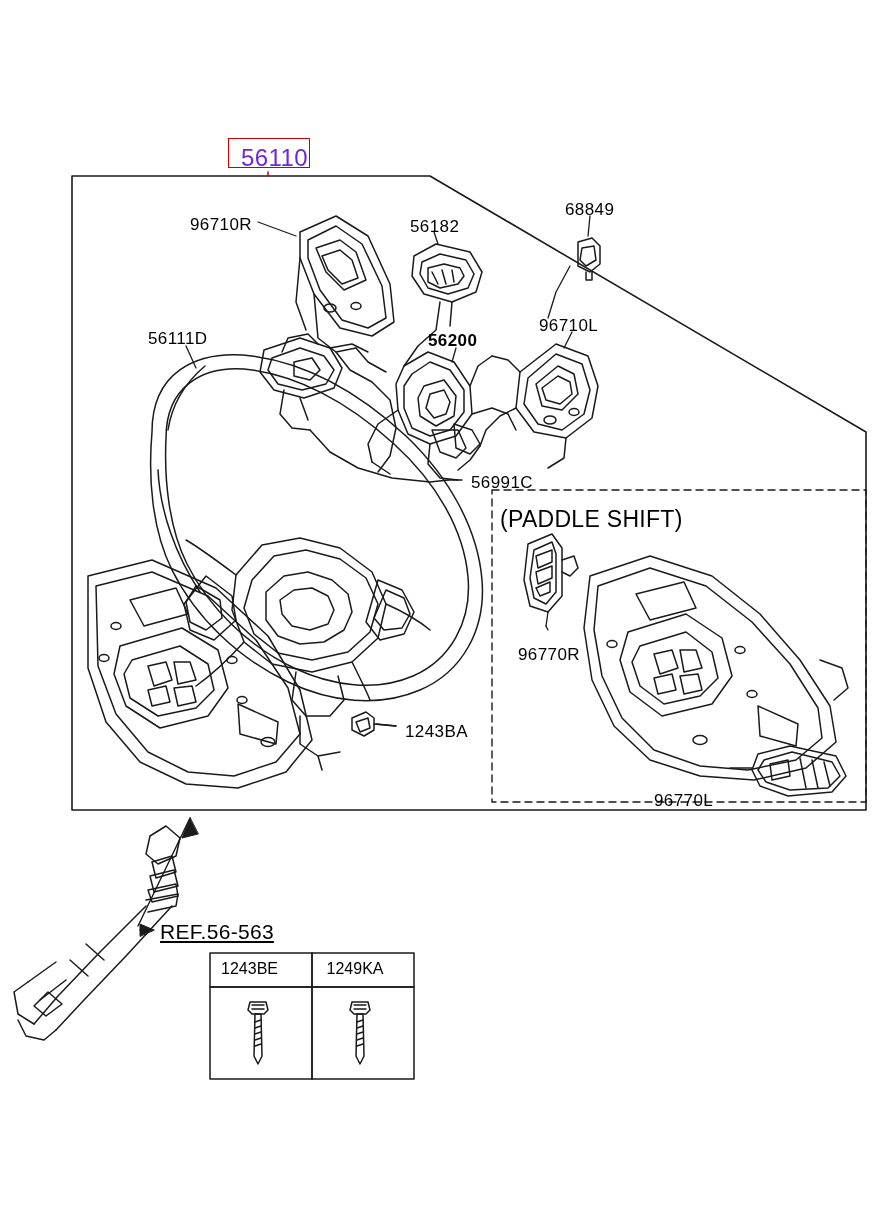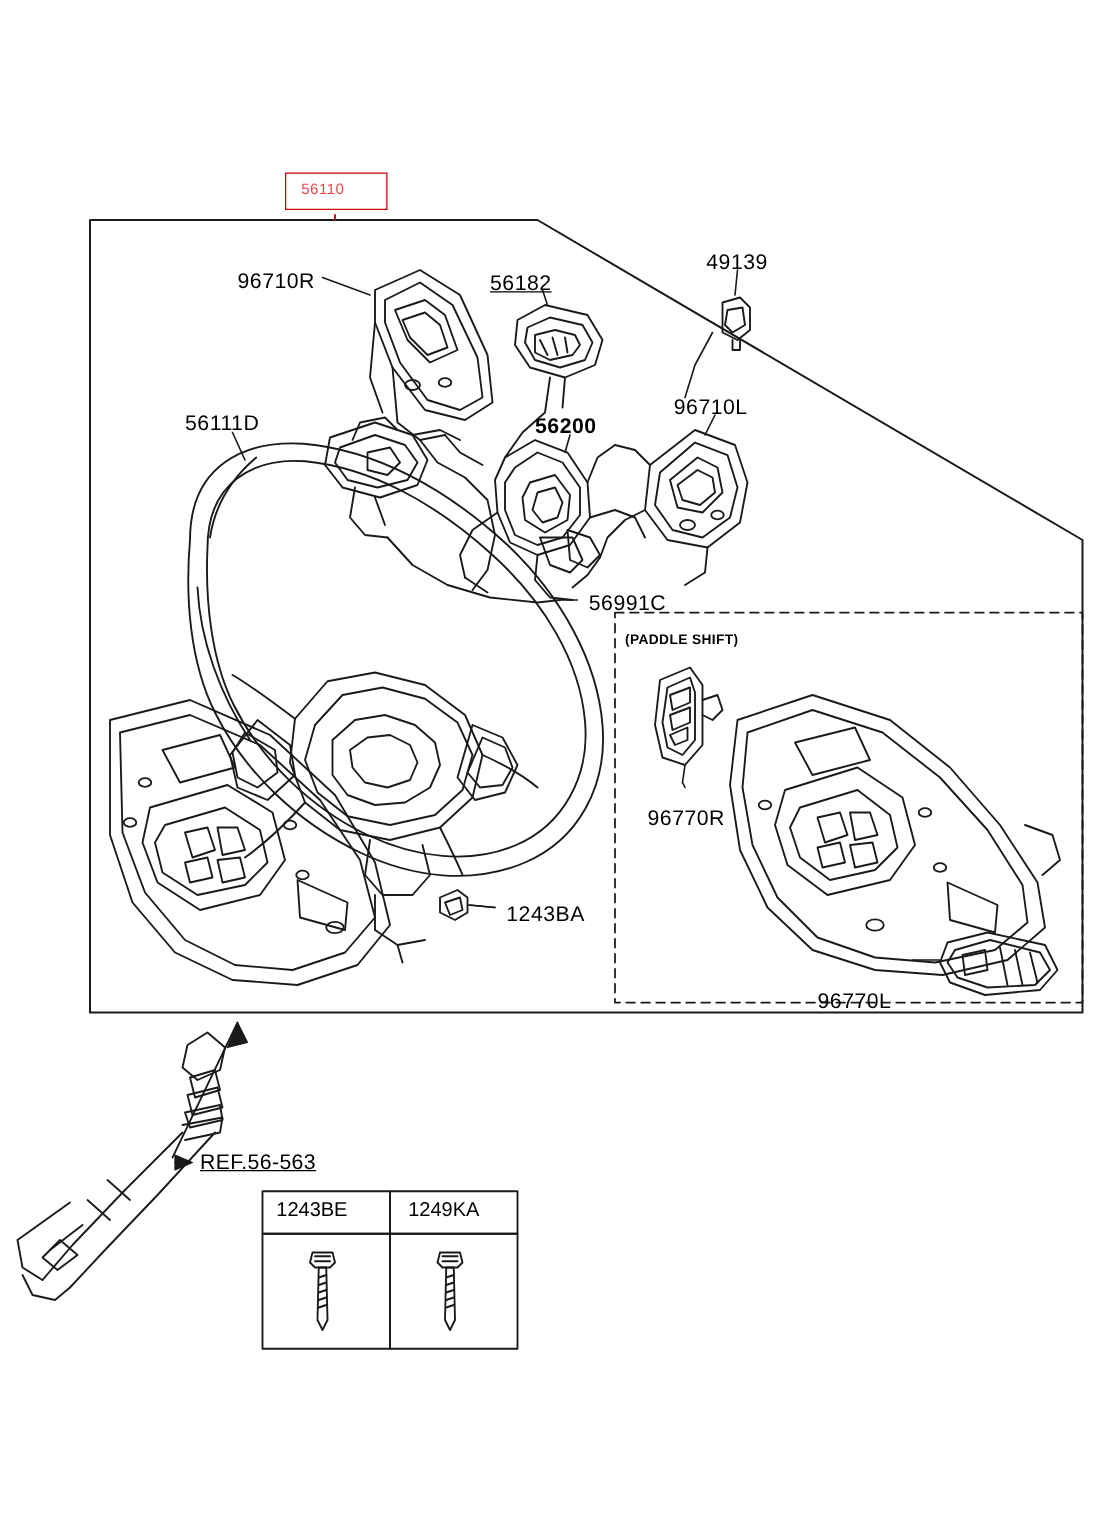--- a/index.html
+++ b/index.html
@@ -31,38 +31,37 @@
   }
   .lbl {
     position: absolute;
     font-family: "Liberation Sans", sans-serif;
     font-size: 17px;
     letter-spacing: 0.4px;
     color: #000;
     white-space: nowrap;
   }
   .lbl-red {
-    color: #ef4444;
-    font-size: 12px;
+    color: #6d28d9;
+    font-size: 24px;
   }
   .box-red {
     position: absolute;
     border: 1.6px solid #cc0000;
     background: #ffffff;
     box-sizing: border-box;
   }
   .paddle-label {
     position: absolute;
-    font-size: 11px;
+    font-size: 23px;
     letter-spacing: 0.3px;
-    font-weight: bold;
   }
   .ref-label {
     position: absolute;
-    font-size: 17px;
+    font-size: 21px;
     letter-spacing: 0.3px;
     text-decoration: underline;
   }
   .tbl-cell-label {
     position: absolute;
     font-size: 16px;
     text-align: center;
   }
 </style>
 </head>
@@ -295,23 +294,23 @@
       <path d="M357 1014 L363 1014 L364 1056 L360 1064 L356 1056 Z"></path>
       <path d="M357 1022 L363 1020 M357 1028 L363 1026 M357 1034 L363 1032 M357 1040 L363 1038 M357 1046 L363 1044"></path>
     </g>
   </svg>
 
   <div class="box-red" style="left:228px; top:138px; width:82px; height:30px;"></div>
   <div class="lbl lbl-red" style="left:241px; top:144px;">56110</div>
 
   <div class="lbl" style="left:190px; top:215px;">96710R</div>
 
-  <div class="lbl" style="left:392px; top:217px;text-decoration:underline;">56182</div>
-
-  <div class="lbl" style="left:565px; top:200px;">49139</div>
+  <div class="lbl" style="left:410px; top:217px;">56182</div>
+
+  <div class="lbl" style="left:565px; top:200px;">68849</div>
 
   <div class="lbl" style="left:148px; top:329px;">56111D</div>
 
   <div class="lbl" style="left:428px; top:331px;font-weight:bold;">56200</div>
 
   <div class="lbl" style="left:539px; top:316px;">96710L</div>
 
   <div class="lbl" style="left:471px; top:473px;text-align:center;">56991C</div>
 
   <div class="lbl" style="left:518px; top:645px;">96770R</div>

